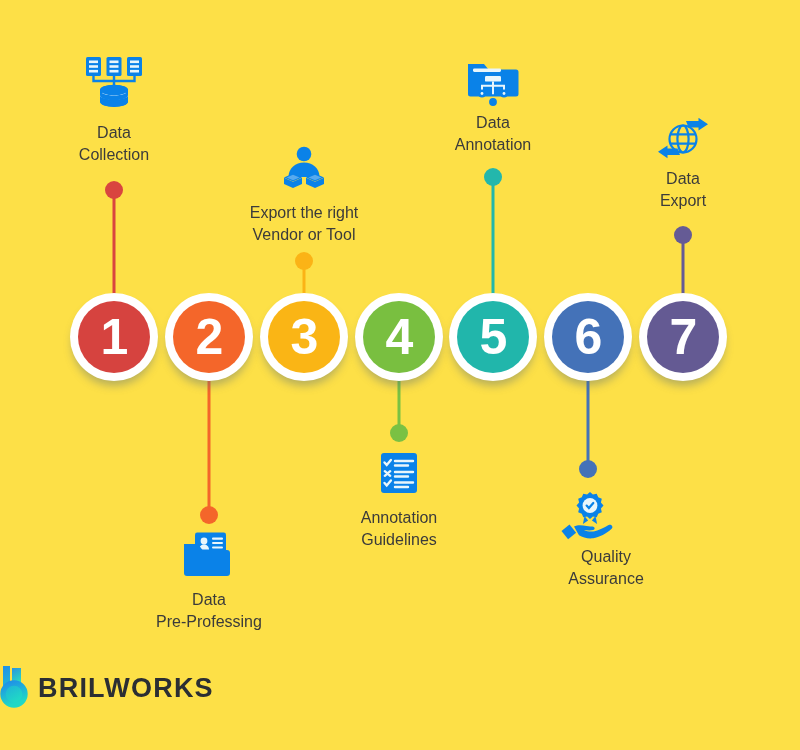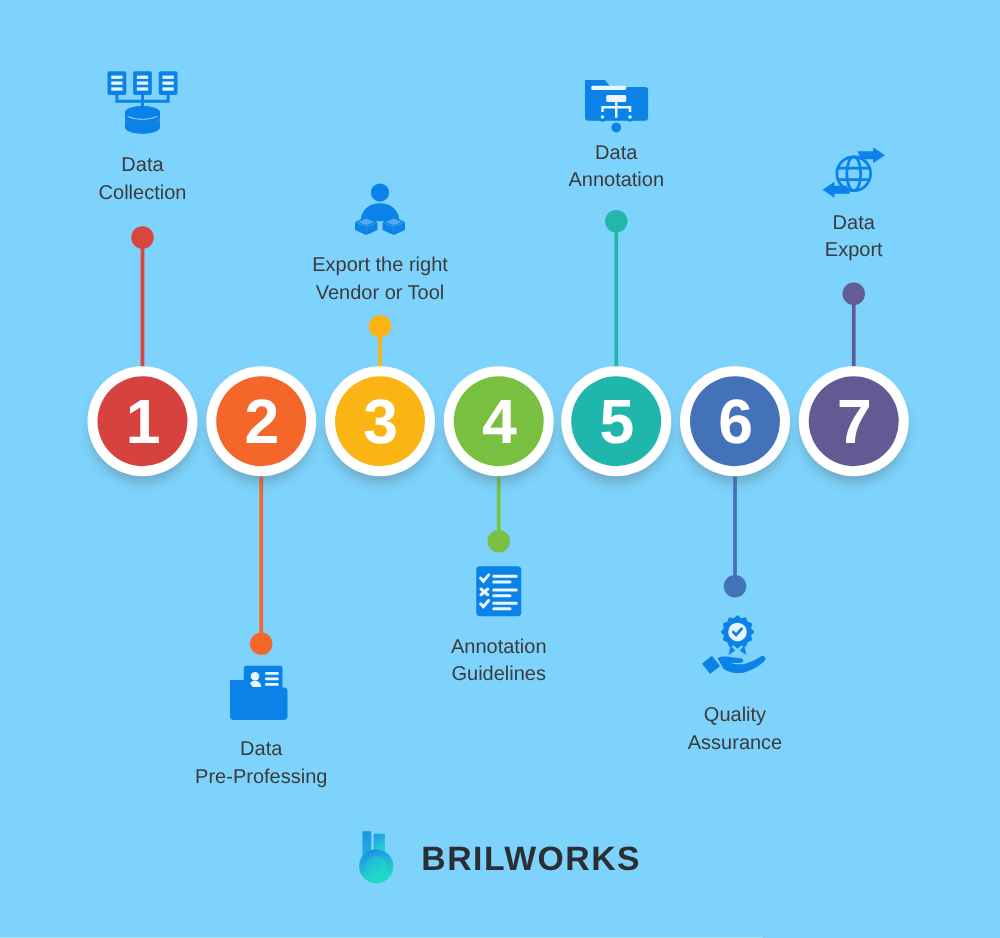--- a/index.html
+++ b/index.html
@@ -10,21 +10,21 @@
     width: 800px;
     height: 750px;
     background: #e9f6fb;
     font-family: "Liberation Sans", sans-serif;
     overflow: hidden;
   }
   #infographic {
     position: relative;
     width: 800px;
     height: 750px;
-    background: #7dd3fc;
+    background: #fde047;
   }
 
   
   .step-circle {
     position: absolute;
     width: 88px;
     height: 88px;
     border-radius: 50%;
     background: #ffffff;
     box-shadow: 0 7px 9px -2px rgba(90,110,120,0.42);
@@ -98,22 +98,22 @@
   }
 
   
   #brand {
     position: absolute;
     left: 0;
     right: 0;
     bottom: 38px;
     display: flex;
     align-items: center;
-    justify-content: center;
-    gap: 12px;
+    justify-content: flex-start;
+    gap: 0;
   }
   #brand .brand-name {
     font-family: "Liberation Sans", sans-serif;
     font-size: 27px;
     font-weight: bold;
     letter-spacing: 1.2px;
     color: #2b2e33;
   }
 </style>
 </head>
@@ -280,21 +280,21 @@
       <div class="node-label" style="left: 24px; width: 180px; top: 122px; color: rgb(59, 59, 59);">Data
 Collection</div>
       <div class="node-label" style="left: 119px; width: 180px; top: 589px; color: rgb(59, 59, 59);">Data
 Pre-Professing</div>
       <div class="node-label" style="left: 214px; width: 180px; top: 202px; color: rgb(59, 59, 59);">Export the right
 Vendor or Tool</div>
       <div class="node-label" style="left: 309px; width: 180px; top: 507px; color: rgb(59, 59, 59);">Annotation
 Guidelines</div>
       <div class="node-label" style="left: 403px; width: 180px; top: 112px; color: rgb(59, 59, 59);">Data
 Annotation</div>
-      <div class="node-label" style="left: 498px; width: 180px; top: 546px; color: rgb(59, 59, 59); margin-top: 16px;">Quality
+      <div class="node-label" style="left: 516px; width: 180px; top: 546px; color: rgb(59, 59, 59);">Quality
 Assurance</div>
       <div class="node-label" style="left: 593px; width: 180px; top: 168px; color: rgb(59, 59, 59);">Data
 Export</div>
     </div>
 
   <div id="circles-layer">
       <div class="step-circle" style="left: 70px; top: 293px;">
         <div class="inner" style="background: rgb(214, 67, 63);">
           <span class="num">1</span>
         </div>

